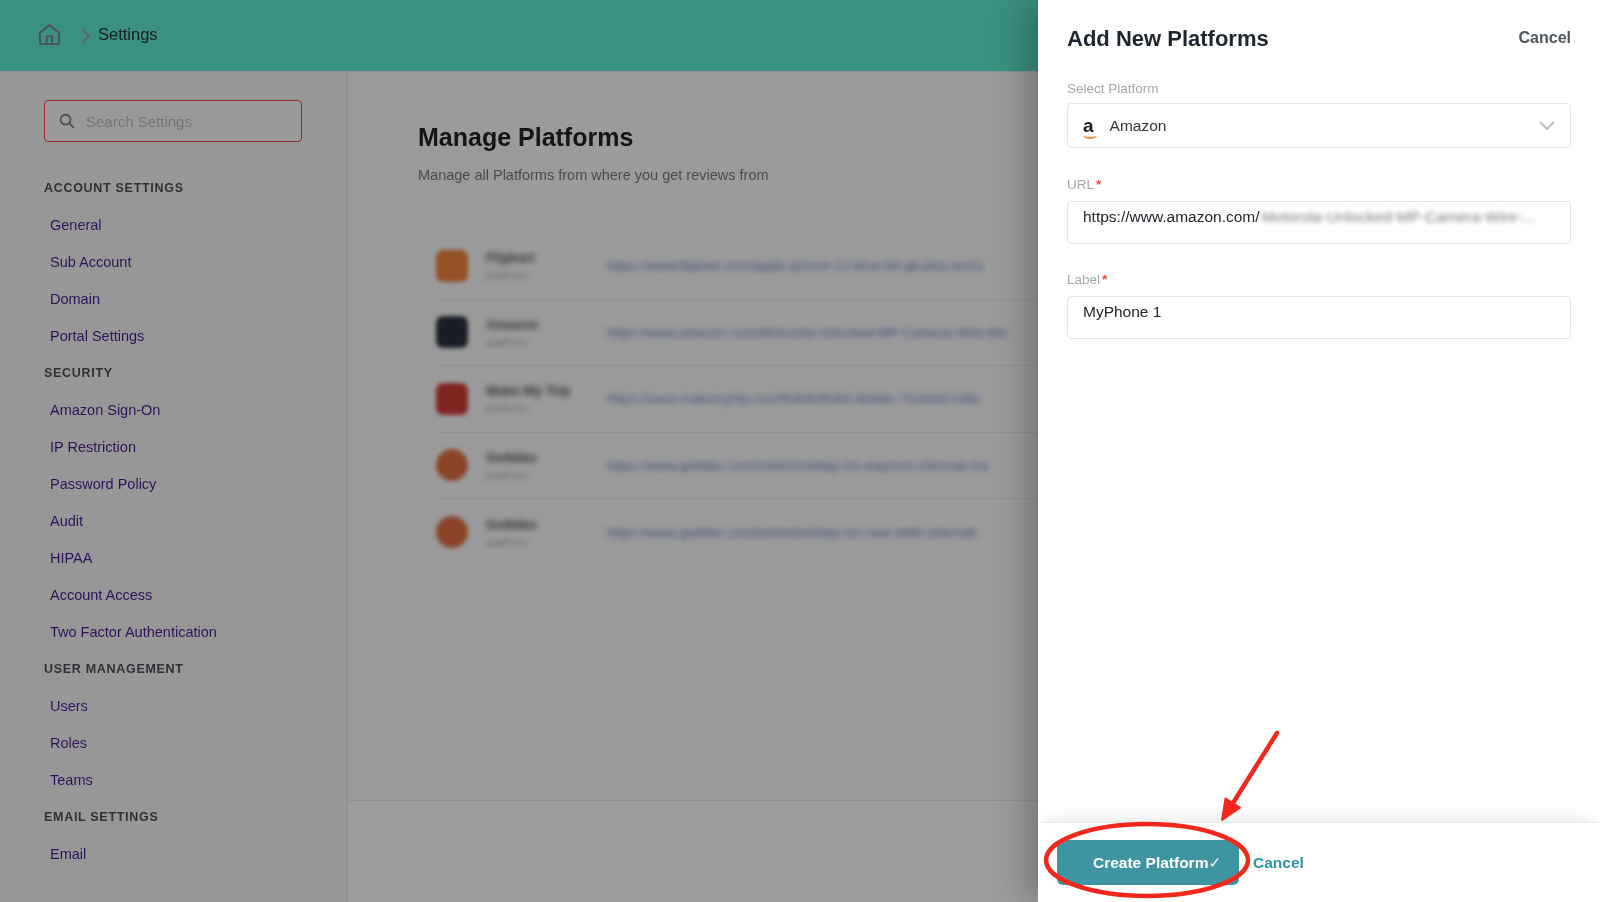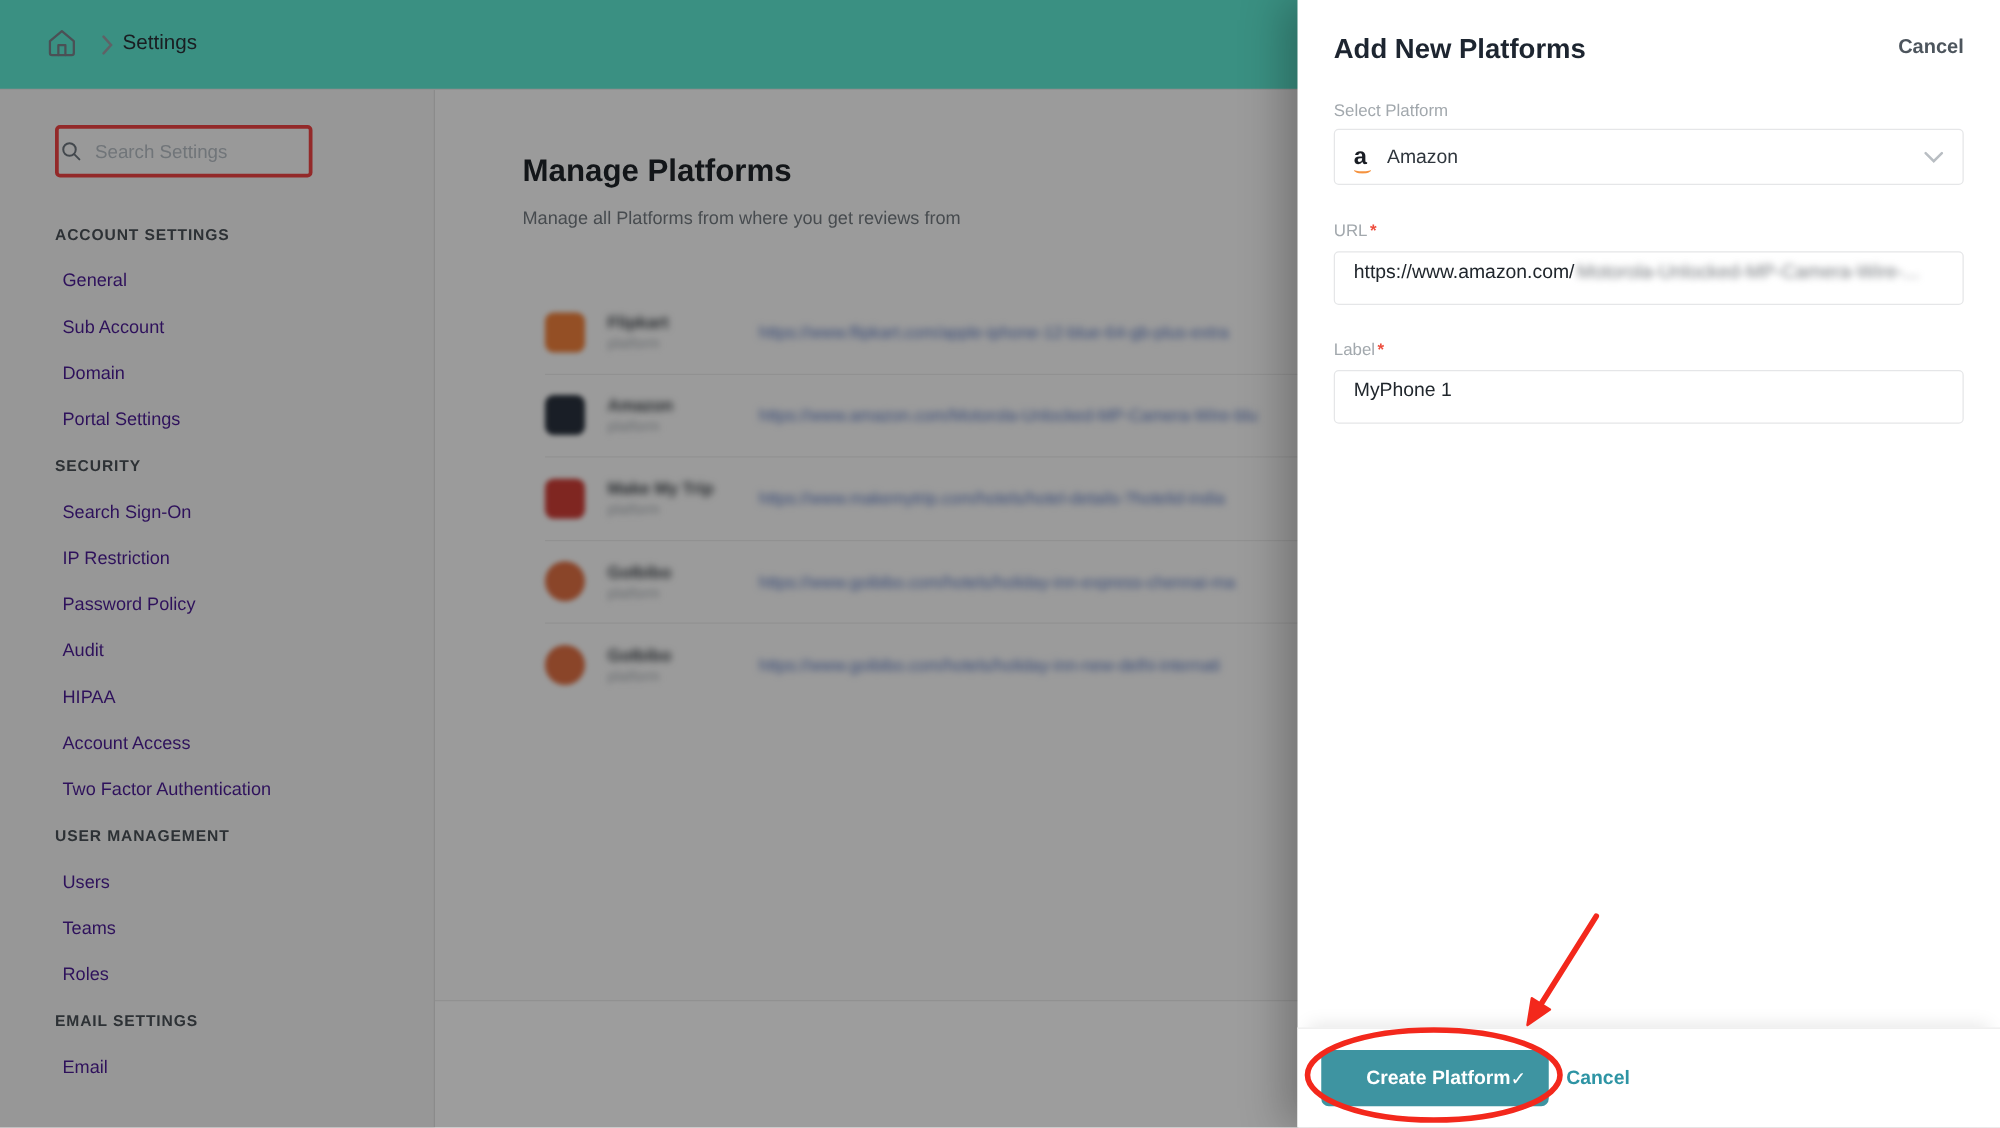--- a/index.html
+++ b/index.html
@@ -8,21 +8,21 @@
   .page { position:absolute; inset:0; width:1600px; height:902px; }
 
   
   .topbar { position:absolute; left:0; top:0; width:1600px; height:72px; background:#5eead4; border-bottom:1px solid #ebebeb; }
   .crumb-home { position:absolute; left:36px; top:21px; width:27px; height:27px; cursor:pointer; }
   .crumb-sep { position:absolute; left:79px; top:28px; width:13px; height:16px; color:#9aa0a6; }
   .crumb-label { position:absolute; left:98px; top:25px; font-size:16.5px; color:#2b3238; }
 
   
   .sidebar { position:absolute; left:0; top:72px; width:348px; height:830px; background:#f6f6f6; border-right:1px solid #e2e2e2; }
-  .search-box { position:absolute; left:44px; top:28px; width:206px; height:42px; background:#f9f9f9; border:3px solid #ef4444; border-radius:4px; display:flex; align-items:center; padding-left:2px; }
+  .search-box { position:absolute; left:44px; top:28px; width:258px; height:42px; background:#f9f9f9; border:1px solid #ef4444; border-radius:4px; display:flex; align-items:center; padding-left:14px; }
   .search-box svg { flex:0 0 auto; }
   .search-input { border:none; outline:none; background:transparent; margin-left:11px; font-size:15px; color:#4a5056; width:200px; font-family:"Liberation Sans", sans-serif; }
   .search-input::placeholder { color:#b7bec5; }
   .nav { position:absolute; left:0; top:97px; width:348px; }
   .nav-header { height:37px; display:flex; align-items:center; padding-left:44px; font-size:12.5px; font-weight:bold; letter-spacing:0.7px; color:#4a5157; }
   .nav-item { height:37px; display:flex; align-items:center; padding-left:50px; font-size:14.5px; color:#4c1d95; cursor:pointer; }
 
   
   .main { position:absolute; left:348px; top:72px; width:1252px; height:830px; background:#fcfcfc; }
   .main-title { position:absolute; left:70px; top:51px; font-size:25px; font-weight:bold; color:#20252a; }
@@ -45,21 +45,21 @@
   .drawer { position:absolute; left:1038px; top:0; width:562px; height:902px; background:#ffffff; z-index:60; box-shadow:-12px 0 32px rgba(0,0,0,0.25); }
   .drawer-title { position:absolute; left:29px; top:26px; font-size:22px; font-weight:bold; color:#1d2530; }
   .drawer-cancel { position:absolute; right:29px; top:29px; font-size:16px; font-weight:600; color:#4d555d; cursor:pointer; }
   .field-label { position:absolute; left:29px; font-size:13.5px; color:#a2a8ad; }
   .req { color:#ed4c3c; font-weight:bold; margin-left:2px; }
   .select-box { position:absolute; left:29px; top:103px; width:504px; height:45px; border:1px solid #e5e6e8; border-radius:4px; background:#fff; display:flex; align-items:center; padding:0 15px; cursor:pointer; }
   .amazon-a { position:relative; font-size:19px; font-weight:bold; color:#191d24; line-height:1; }
   .amazon-a .smile { position:absolute; left:0; bottom:-4px; width:14px; height:7px; border-bottom:2px solid #f5923e; border-radius:50%; }
   .select-value { margin-left:16px; font-size:15.5px; color:#2f363d; }
   .select-chevron { margin-left:auto; }
-  .text-input { position:absolute; left:29px; width:504px; height:43px; border:1px solid #e5e6e8; border-radius:4px; background:#fff; display:flex; align-items:flex-end; padding:16px 15px; font-size:15.5px; color:#20262c; white-space:nowrap; overflow:hidden; }
+  .text-input { position:absolute; left:29px; width:504px; height:43px; border:1px solid #e5e6e8; border-radius:4px; background:#fff; display:flex; align-items:flex-start; padding:6px 15px; font-size:15.5px; color:#20262c; white-space:nowrap; overflow:hidden; }
   .blurred-url { color:#75797e; filter:blur(2.8px); margin-left:2px; }
 
   .drawer-footer { position:absolute; left:0; bottom:0; width:562px; height:80px; background:#ffffff; border-top:1px solid #ebebeb; box-shadow:0 -10px 14px -8px rgba(0,0,0,0.10); }
   .create-btn { position:absolute; left:19px; top:17px; width:182px; height:45px; background:#3e94a1; border:none; border-radius:6px; color:#ffffff; font-size:15.5px; font-weight:bold; display:flex; align-items:center; justify-content:flex-end; padding:0 18px 0 19px; cursor:pointer; font-family:"Liberation Sans", sans-serif; }
   .create-check { font-size:15px; font-weight:normal; }
   .footer-cancel { position:absolute; left:215px; top:31px; font-size:15.5px; font-weight:bold; color:#2e94a4; cursor:pointer; }
 
   
   .annotations { position:absolute; inset:0; z-index:70; pointer-events:none; }
 </style>
@@ -87,31 +87,31 @@
         </svg>
       <input class="search-input" type="text" placeholder="Search Settings" style="">
     </div>
     <div class="nav">
       <div class="nav-header">ACCOUNT SETTINGS</div>
       <div class="nav-item">General</div>
       <div class="nav-item">Sub Account</div>
       <div class="nav-item">Domain</div>
       <div class="nav-item">Portal Settings</div>
       <div class="nav-header">SECURITY</div>
-      <div class="nav-item">Search Sign-On</div>
+      <div class="nav-item">Amazon Sign-On</div>
       <div class="nav-item">IP Restriction</div>
       <div class="nav-item">Password Policy</div>
       <div class="nav-item">Audit</div>
       <div class="nav-item">HIPAA</div>
       <div class="nav-item">Account Access</div>
       <div class="nav-item">Two Factor Authentication</div>
       <div class="nav-header">USER MANAGEMENT</div>
       <div class="nav-item">Users</div>
+      <div class="nav-item">Roles</div>
       <div class="nav-item">Teams</div>
-      <div class="nav-item">Roles</div>
       <div class="nav-header">EMAIL SETTINGS</div>
       <div class="nav-item">Email</div>
     </div>
   </div>
 
   <div class="main">
     <div class="main-title">Manage Platforms</div>
     <div class="main-subtitle">Manage all Platforms from where you get reviews from</div>
     <div class="rows">
       <div class="p-row sep">

